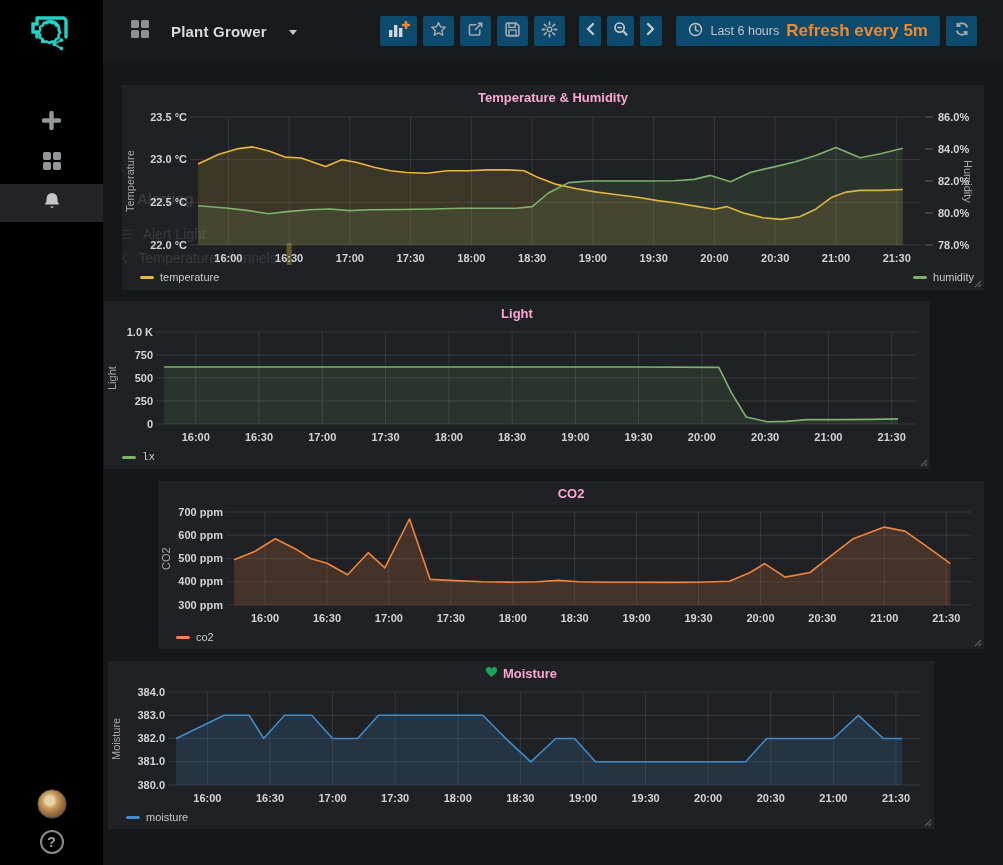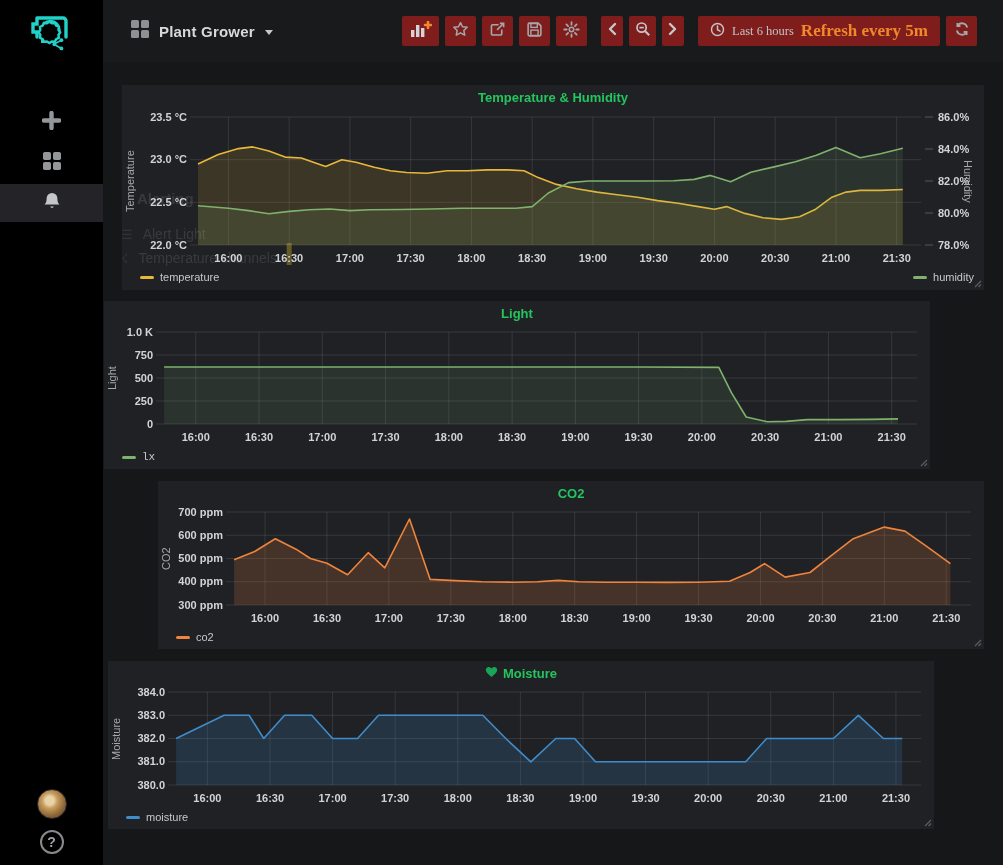--- a/index.html
+++ b/index.html
@@ -11,34 +11,34 @@
   .sidebar { position:absolute; left:0; top:0; width:103px; height:865px; background:#000; z-index:10; }
   .logo { position:absolute; left:21px; top:4px; width:62px; height:56px; cursor:pointer; }
   .side-btn { position:absolute; left:0; width:103px; height:38px; display:flex; align-items:center; justify-content:center; cursor:pointer; }
   .side-btn.active { background:#242428; }
   .side-bottom { position:absolute; left:0; width:103px; display:flex; justify-content:center; }
   .avatar { width:30px; height:30px; border-radius:50%; background:radial-gradient(circle at 42% 38%, #e8d3a8 0 18%, #c99d5f 32%, #8a6336 65%, #5d422a 100%); border:1px solid #2a2a2a; cursor:pointer; }
   .help-circle { width:24px; height:24px; border-radius:50%; border:2px solid #87898c; color:#9fa1a4; display:flex; align-items:center; justify-content:center; font-size:14px; font-weight:bold; cursor:pointer; }
 
   
   .header { position:absolute; left:103px; top:0; width:900px; height:62px; background:#191a1c; z-index:5; }
-  .dash-title-wrap { position:absolute; left:28px; top:20px; display:flex; align-items:center; gap:10px; cursor:pointer; }
+  .dash-title-wrap { position:absolute; left:28px; top:20px; display:flex; align-items:center; gap:22px; cursor:pointer; }
   .dash-title { color:#d8d9da; font-size:15px; font-weight:600; letter-spacing:.2px; }
   .caret-down { width:0; height:0; border-left:4px solid transparent; border-right:4px solid transparent; border-top:5px solid #c7c8c9; margin-top:2px; }
   .toolbar { position:absolute; right:26px; top:16px; height:30px; display:flex; align-items:center; }
-  .tb-btn { height:30px; background:#7f1d1d; border-radius:2px; display:flex; align-items:center; justify-content:center; cursor:pointer; margin-left:6px;font-family:Liberation Serif, serif; }
+  .tb-btn { height:30px; background:#0c4a6e; border-radius:2px; display:flex; align-items:center; justify-content:center; cursor:pointer; margin-left:6px; }
   .w37{width:37px}.w31{width:31px}.w27{width:27px}.w22{width:22px}
   .tb-gap { width:8px; }
   .time-btn { padding:0 12px; gap:7px; }
   .time-label { color:#c2c3c4; font-size:12.5px; }
   .refresh-label { color:#f0892b; font-size:17px; font-weight:700; }
 
   
   .panel { position:absolute; background:#202125; z-index:20; }
-  .panel-title { position:absolute; left:0; top:5px; width:100%; text-align:center; color:#22c55e; font-size:13px; font-weight:700; cursor:pointer; z-index:3; display:flex; align-items:flex-end; justify-content:center; gap:5px; }
+  .panel-title { position:absolute; left:0; top:5px; width:100%; text-align:center; color:#f9a8d4; font-size:13px; font-weight:700; cursor:pointer; z-index:3; display:flex; align-items:flex-end; justify-content:center; gap:5px; }
   .chart-svg { position:absolute; left:0; top:0; z-index:2; }
   .axis-unit { position:absolute; color:#a7a8aa; font-size:11px; writing-mode:vertical-rl; transform:rotate(180deg); text-align:center; z-index:3; }
   .axis-unit.right { transform:none; }
   .legend-item { position:absolute; display:flex; align-items:center; gap:6px; color:#c7c8c9; font-size:11px; cursor:pointer; z-index:3; }
   .legend-dash { width:14px; height:3px; border-radius:1.5px; display:inline-block; }
   .resize-grip { position:absolute; right:2px; bottom:2px; width:8px; height:8px; cursor:nwse-resize; z-index:4; }
 
   
   .ghost { position:absolute; z-index:30; opacity:.13; color:#d8d9da; pointer-events:none; display:flex; align-items:flex-end; gap:10px; }
   .ghost .gicon { color:#9fa1a4; font-size:13px; }

